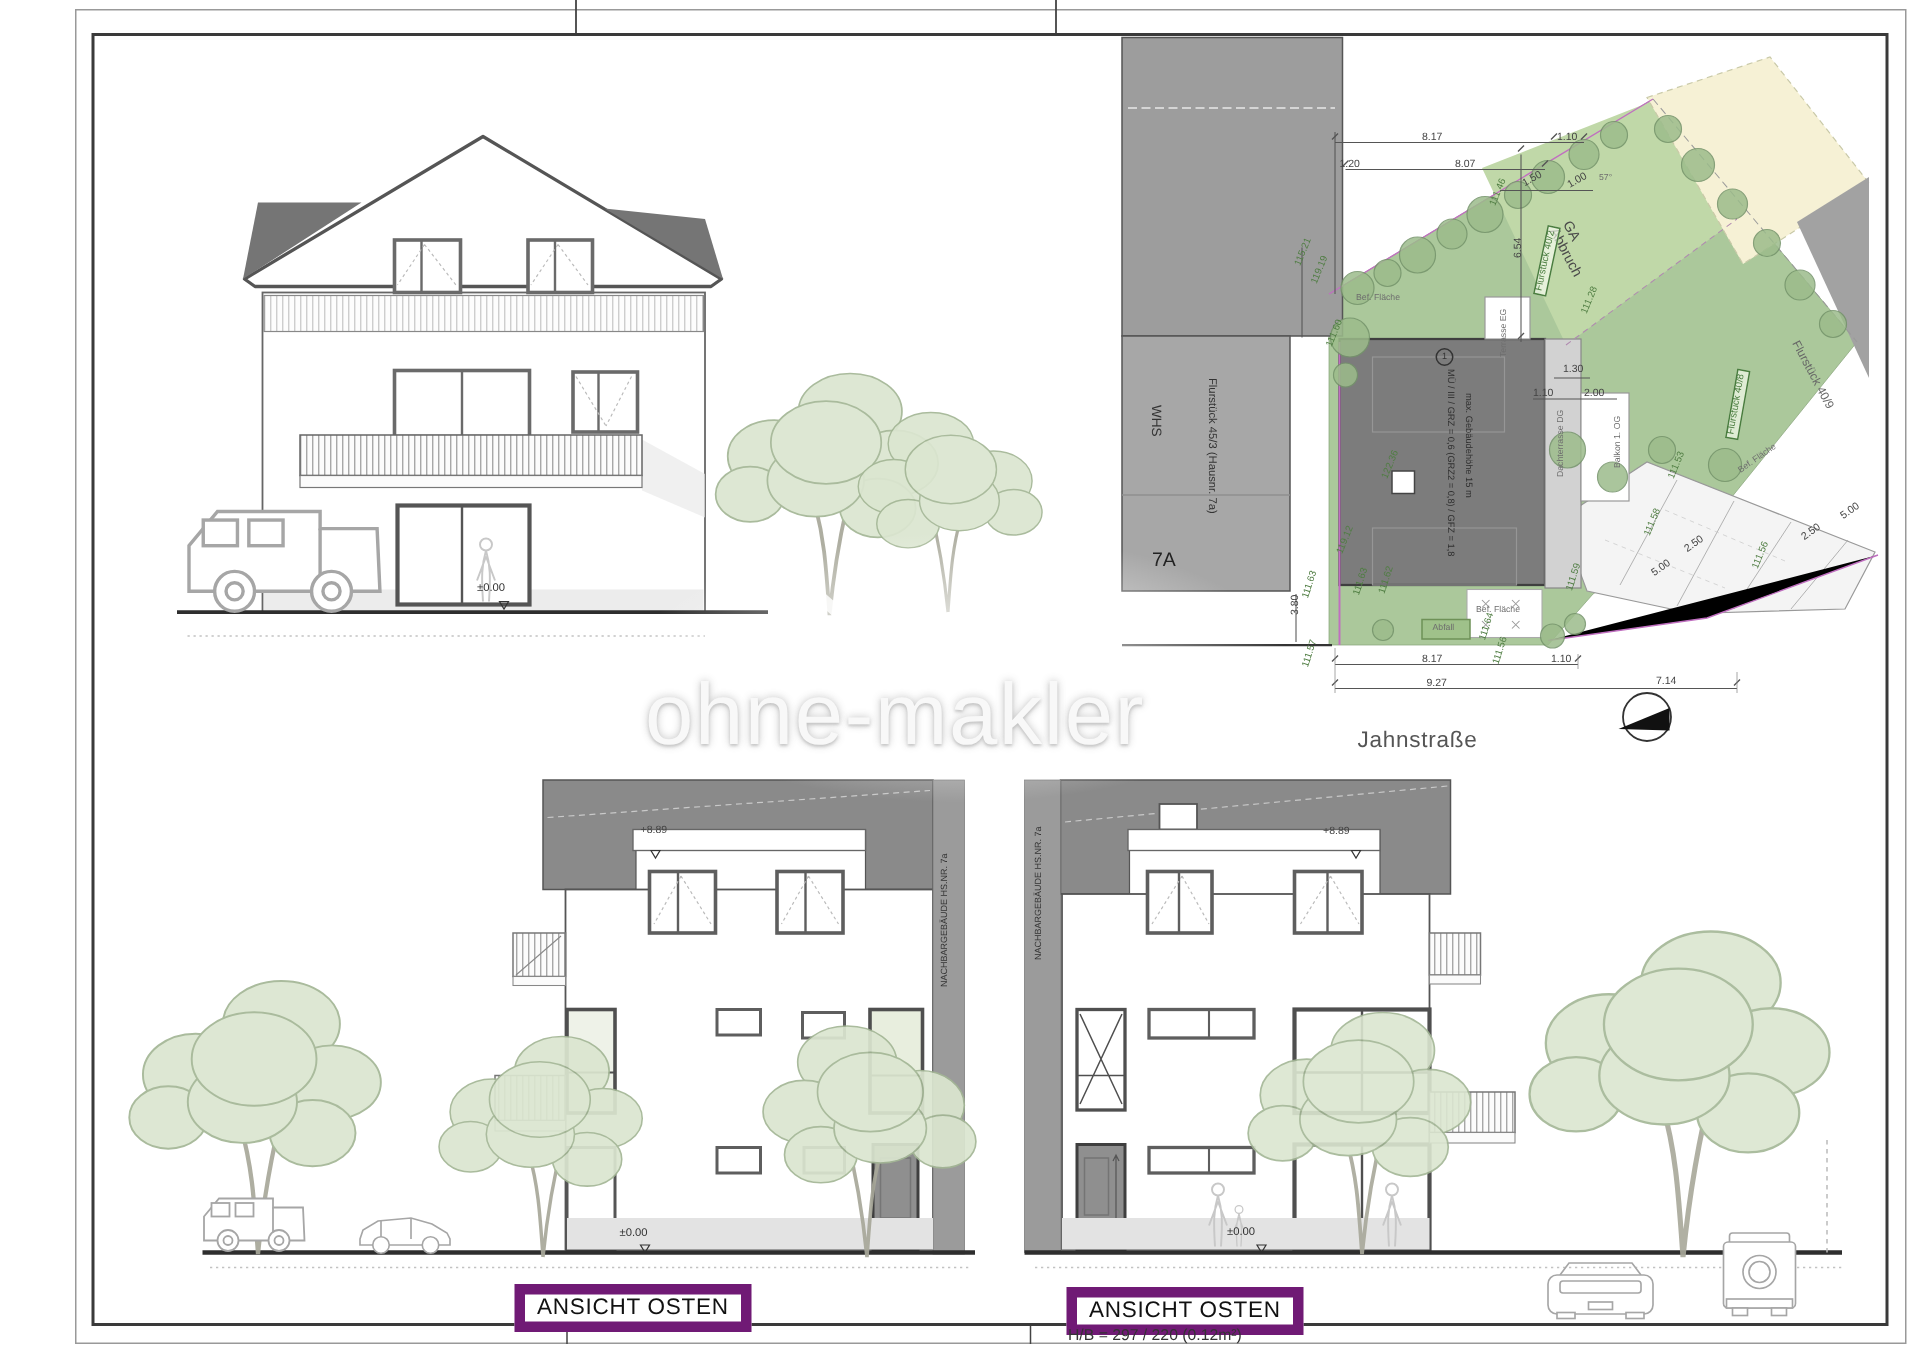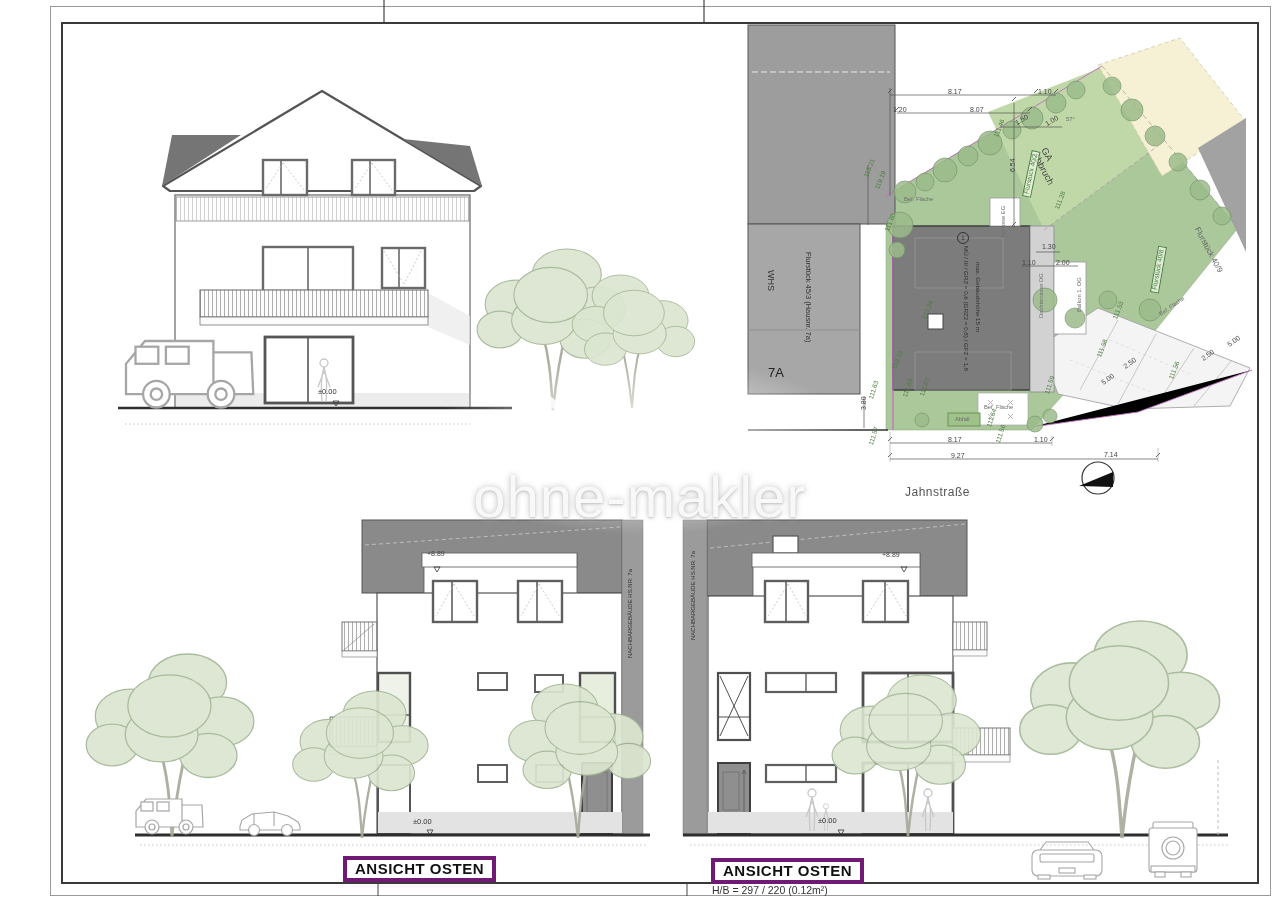--- a/index.html
+++ b/index.html
@@ -6,33 +6,33 @@
   .sheet{position:relative;width:1274px;height:900px;background:#ffffff;overflow:hidden;
          font-family:"Liberation Sans",sans-serif;}
   .abs{position:absolute;left:0;top:0;}
   .t{position:absolute;font-family:"Liberation Sans",sans-serif;color:#333;white-space:pre;
      transform-origin:left top;line-height:1.05;}
   .dim{font-size:7px;color:#444;}
   .hgt{font-size:6.5px;color:#4f7d42;}
   .sml{font-size:5.8px;color:#6e6e6e;}
   .rot90{transform:rotate(90deg);}
   .rotm90{transform:rotate(-90deg);}
-  .ansicht{border:4px solid #701a75;background:#fff;color:#111;font-weight:bold;font-size:15px;
+  .ansicht{border:7px solid #701a75;background:#fff;color:#111;font-weight:normal;font-size:15px;
            padding:1px 8px;letter-spacing:.5px;}
   .parcelbox{border:1px solid #4a7d3f;color:#4a7d3f;font-size:6.5px;padding:0 2px;
              background:rgba(250,255,245,.65);}
   .graylbl{color:#666;}
   .circ{width:10px;height:10px;border:1px solid #333;border-radius:50%;font-size:6px;
         line-height:10px;text-align:center;color:#333;}
   .wm{position:absolute;left:420px;top:355px;width:440px;height:180px;pointer-events:none;}
   .wm-glow{position:absolute;left:0;top:0;width:440px;height:180px;
            background:radial-gradient(closest-side,rgba(255,255,255,.95),rgba(255,255,255,0));}
-  .wm-text{position:absolute;left:10px;top:88px;width:420px;text-align:center;font-size:58px;
+  .wm-text{position:absolute;left:10px;top:88px;width:420px;font-size:58px;
            color:#f8f8f8;letter-spacing:1px;
-           text-shadow:0 0 6px rgba(190,190,190,.9),0 1px 2px rgba(160,160,160,.55);margin-top:20px;}
+           text-shadow:0 0 6px rgba(190,190,190,.9),0 1px 2px rgba(160,160,160,.55);}
 </style>
 </head>
 <body>
 
 <div class="sheet">
 
 <svg class="abs" width="1274" height="900" viewBox="0 0 1274 900">
   <defs>
     <pattern id="hv" width="4" height="4" patternUnits="userSpaceOnUse">
       <rect width="4" height="4" fill="#fcfcfc"></rect>
@@ -306,21 +306,21 @@
 <span class="t dim" style="left:427px;top:550px;">+8.89</span>
 <span class="t" style="left:413px;top:818px;font-size:7.5px;">±0.00</span>
 <span class="t rotm90" style="left:627px;top:658px;font-size:6px;color:#333;">NACHBARGEBÄUDE HS.NR. 7a</span>
 <span class="t ansicht" style="left:343px;top:856px;">ANSICHT OSTEN</span>
 
 <span class="t dim" style="left:882px;top:551px;">+8.89</span>
 <span class="t" style="left:818px;top:817px;font-size:7.5px;">±0.00</span>
 <span class="t rotm90" style="left:690px;top:640px;font-size:6px;color:#333;">NACHBARGEBÄUDE HS.NR. 7a</span>
 <span class="t ansicht" style="left:711px;top:858px;">ANSICHT OSTEN</span>
 
-<span class="t" style="left:905px;top:486px;font-size:12px;color:#555;letter-spacing:.5px;">Jahnstraße</span>
+<span class="t" style="left:905px;top:486px;font-size:15px;color:#555;letter-spacing:.5px;">Jahnstraße</span>
 <span class="t rot90" style="left:775px;top:270px;font-size:9px;">WHS</span>
 <span class="t rot90" style="left:812px;top:252px;font-size:7.5px;">Flurstück 45/3 (Hausnr. 7a)</span>
 <span class="t" style="left:768px;top:366px;font-size:13px;color:#222;">7A</span>
 <span class="t circ" style="left:957px;top:232px;">1</span>
 <span class="t rot90" style="left:969px;top:246px;font-size:6.2px;color:#2f2f2f;">MÜ / III / GRZ = 0,6 (GRZ2 = 0,8) / GFZ = 1,8</span>
 <span class="t rot90" style="left:981px;top:262px;font-size:6.2px;color:#2f2f2f;">max. Gebäudehöhe 15 m</span>
 <span class="t" style="left:1048px;top:146px;font-size:9.5px;color:#4a4a4a;transform:rotate(62deg);">GA
 Abbruch</span>
 <span class="t parcelbox" style="left:1022px;top:196px;transform:rotate(-78deg);">Flurstück 40/2</span>
 <span class="t parcelbox" style="left:1150px;top:292px;transform:rotate(-80deg);">Flurstück 40/8</span>

